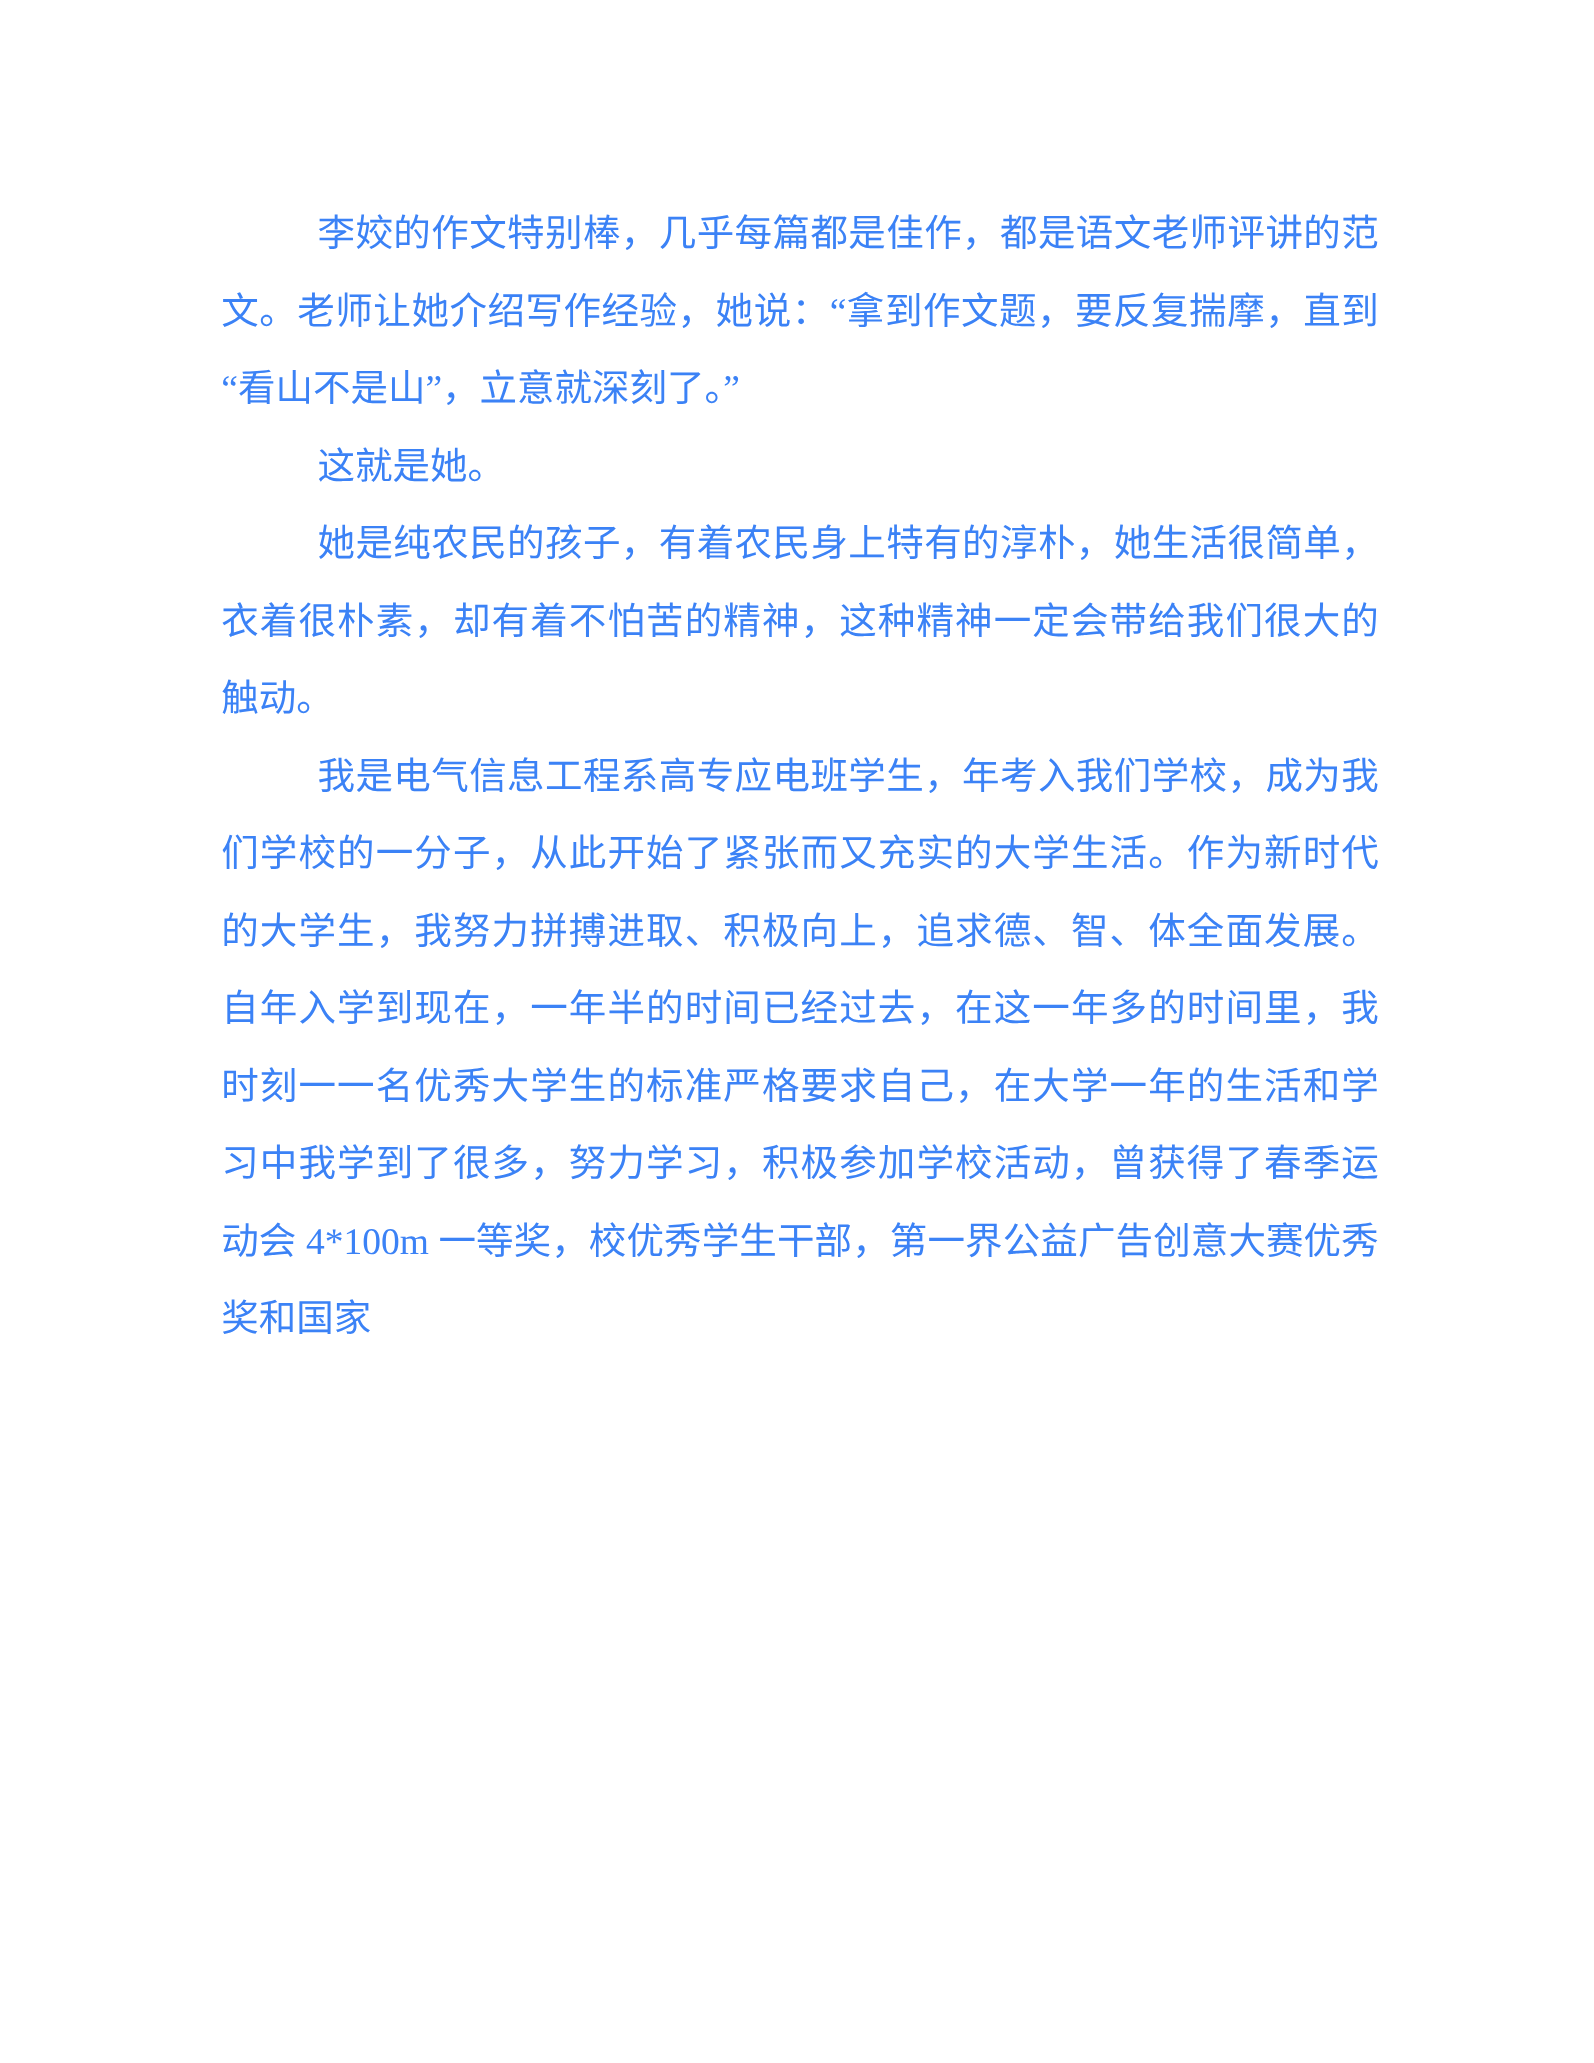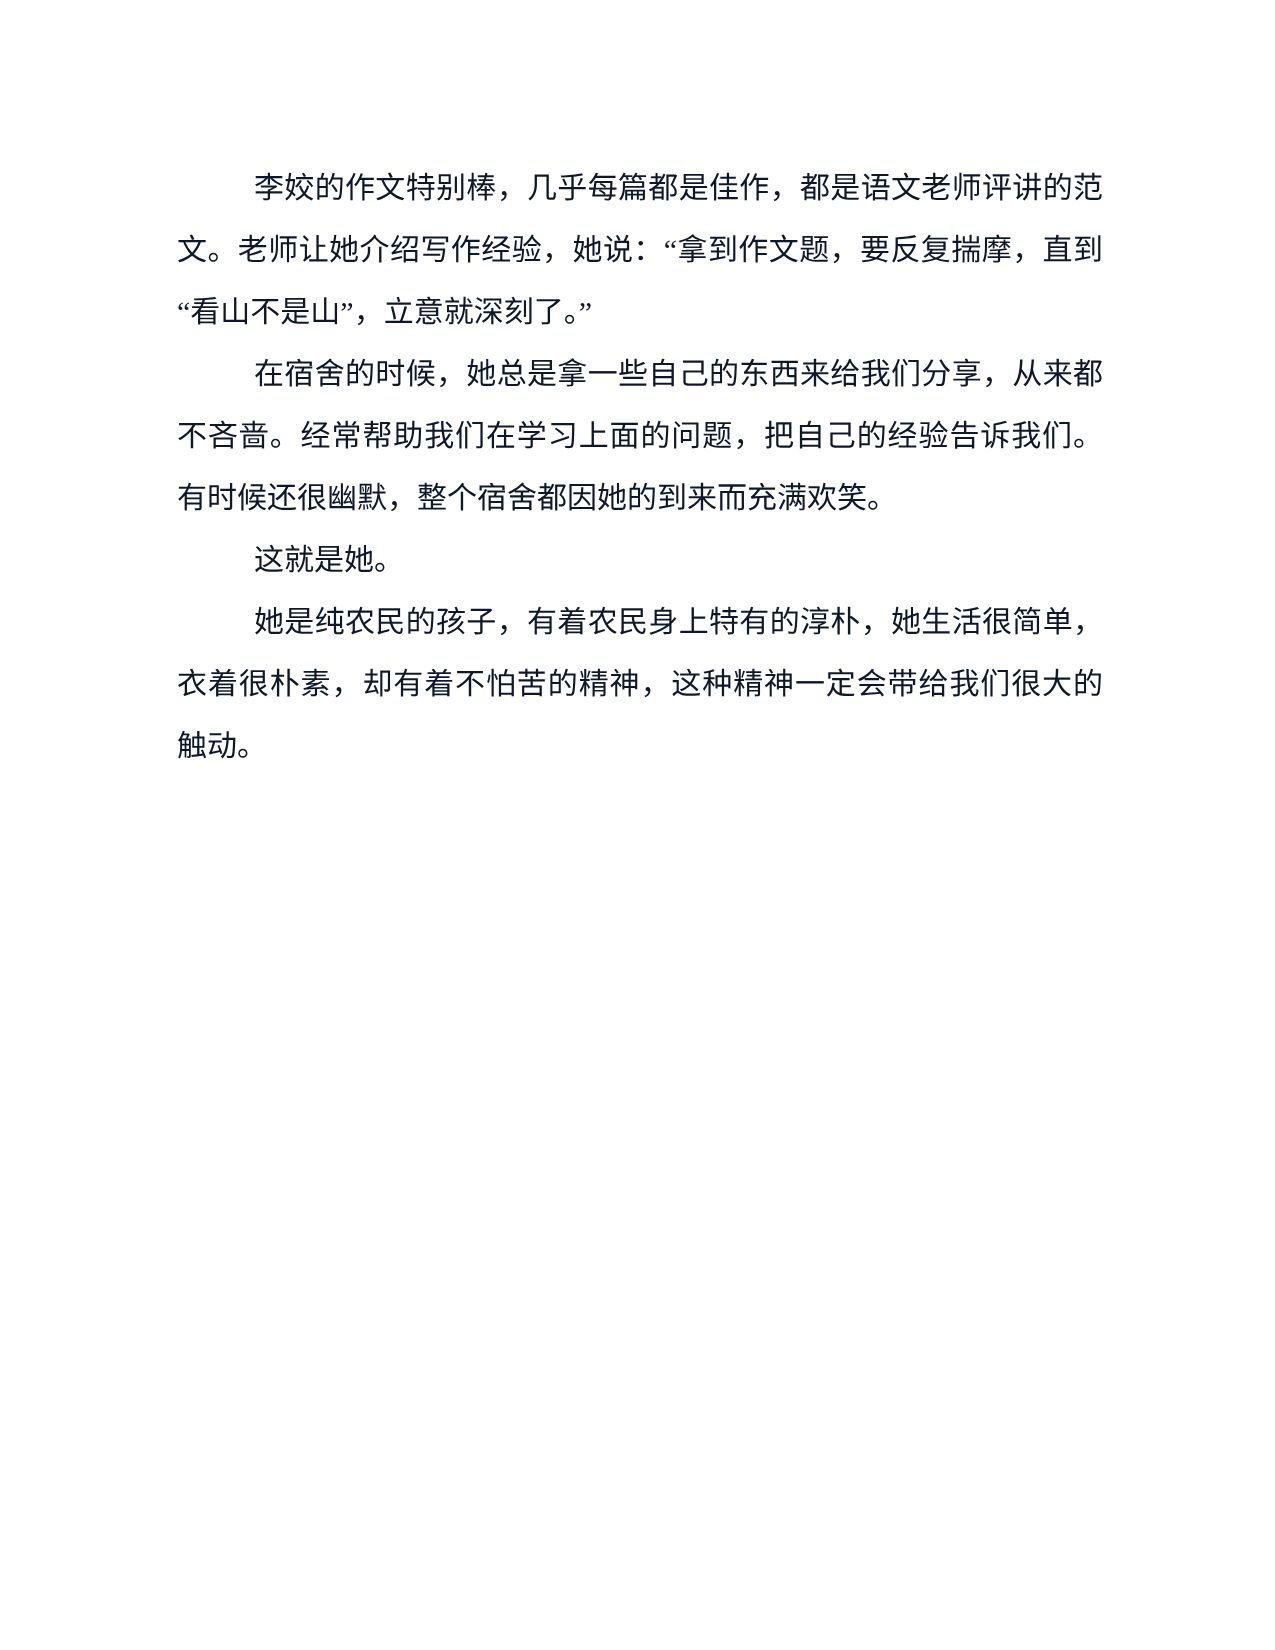--- a/index.html
+++ b/index.html
@@ -21,31 +21,31 @@
     top: 157px;
     width: 926px;
   }
   .para {
     margin: 0;
     padding: 0;
     font-family: "Liberation Serif", "DejaVu Serif", serif;
     font-size: 30px;
     line-height: 62px;
     font-weight: normal;
-    color: #0f172a;
+    color: #3b82f6;
     text-align: justify;
     text-justify: inter-ideograph;
     text-indent: 77px;
     word-break: normal;
     overflow-wrap: break-word;
   }
 </style>
 </head>
 <body>
 
 <div class="page">
   <div class="doc-content">
     <p class="para">李姣的作文特别棒，几乎每篇都是佳作，都是语文老师评讲的范文。老师让她介绍写作经验，她说：“拿到作文题，要反复揣摩，直到“看山不是山”，立意就深刻了。”</p>
-    <p class="para">在宿舍的时候，她总是拿一些自己的东西来给我们分享，从来都不吝啬。经常帮助我们在学习上面的问题，把自己的经验告诉我们。有时候还很幽默，整个宿舍都因她的到来而充满欢笑。</p>
     <p class="para">这就是她。</p>
     <p class="para">她是纯农民的孩子，有着农民身上特有的淳朴，她生活很简单，衣着很朴素，却有着不怕苦的精神，这种精神一定会带给我们很大的触动。</p>
+    <p class="para">我是电气信息工程系高专应电班学生，年考入我们学校，成为我们学校的一分子，从此开始了紧张而又充实的大学生活。作为新时代的大学生，我努力拼搏进取、积极向上，追求德、智、体全面发展。自年入学到现在，一年半的时间已经过去，在这一年多的时间里，我时刻一一名优秀大学生的标准严格要求自己，在大学一年的生活和学习中我学到了很多，努力学习，积极参加学校活动，曾获得了春季运动会 4*100m 一等奖，校优秀学生干部，第一界公益广告创意大赛优秀奖和国家</p>
   </div>
 </div>
 
 </body></html>

